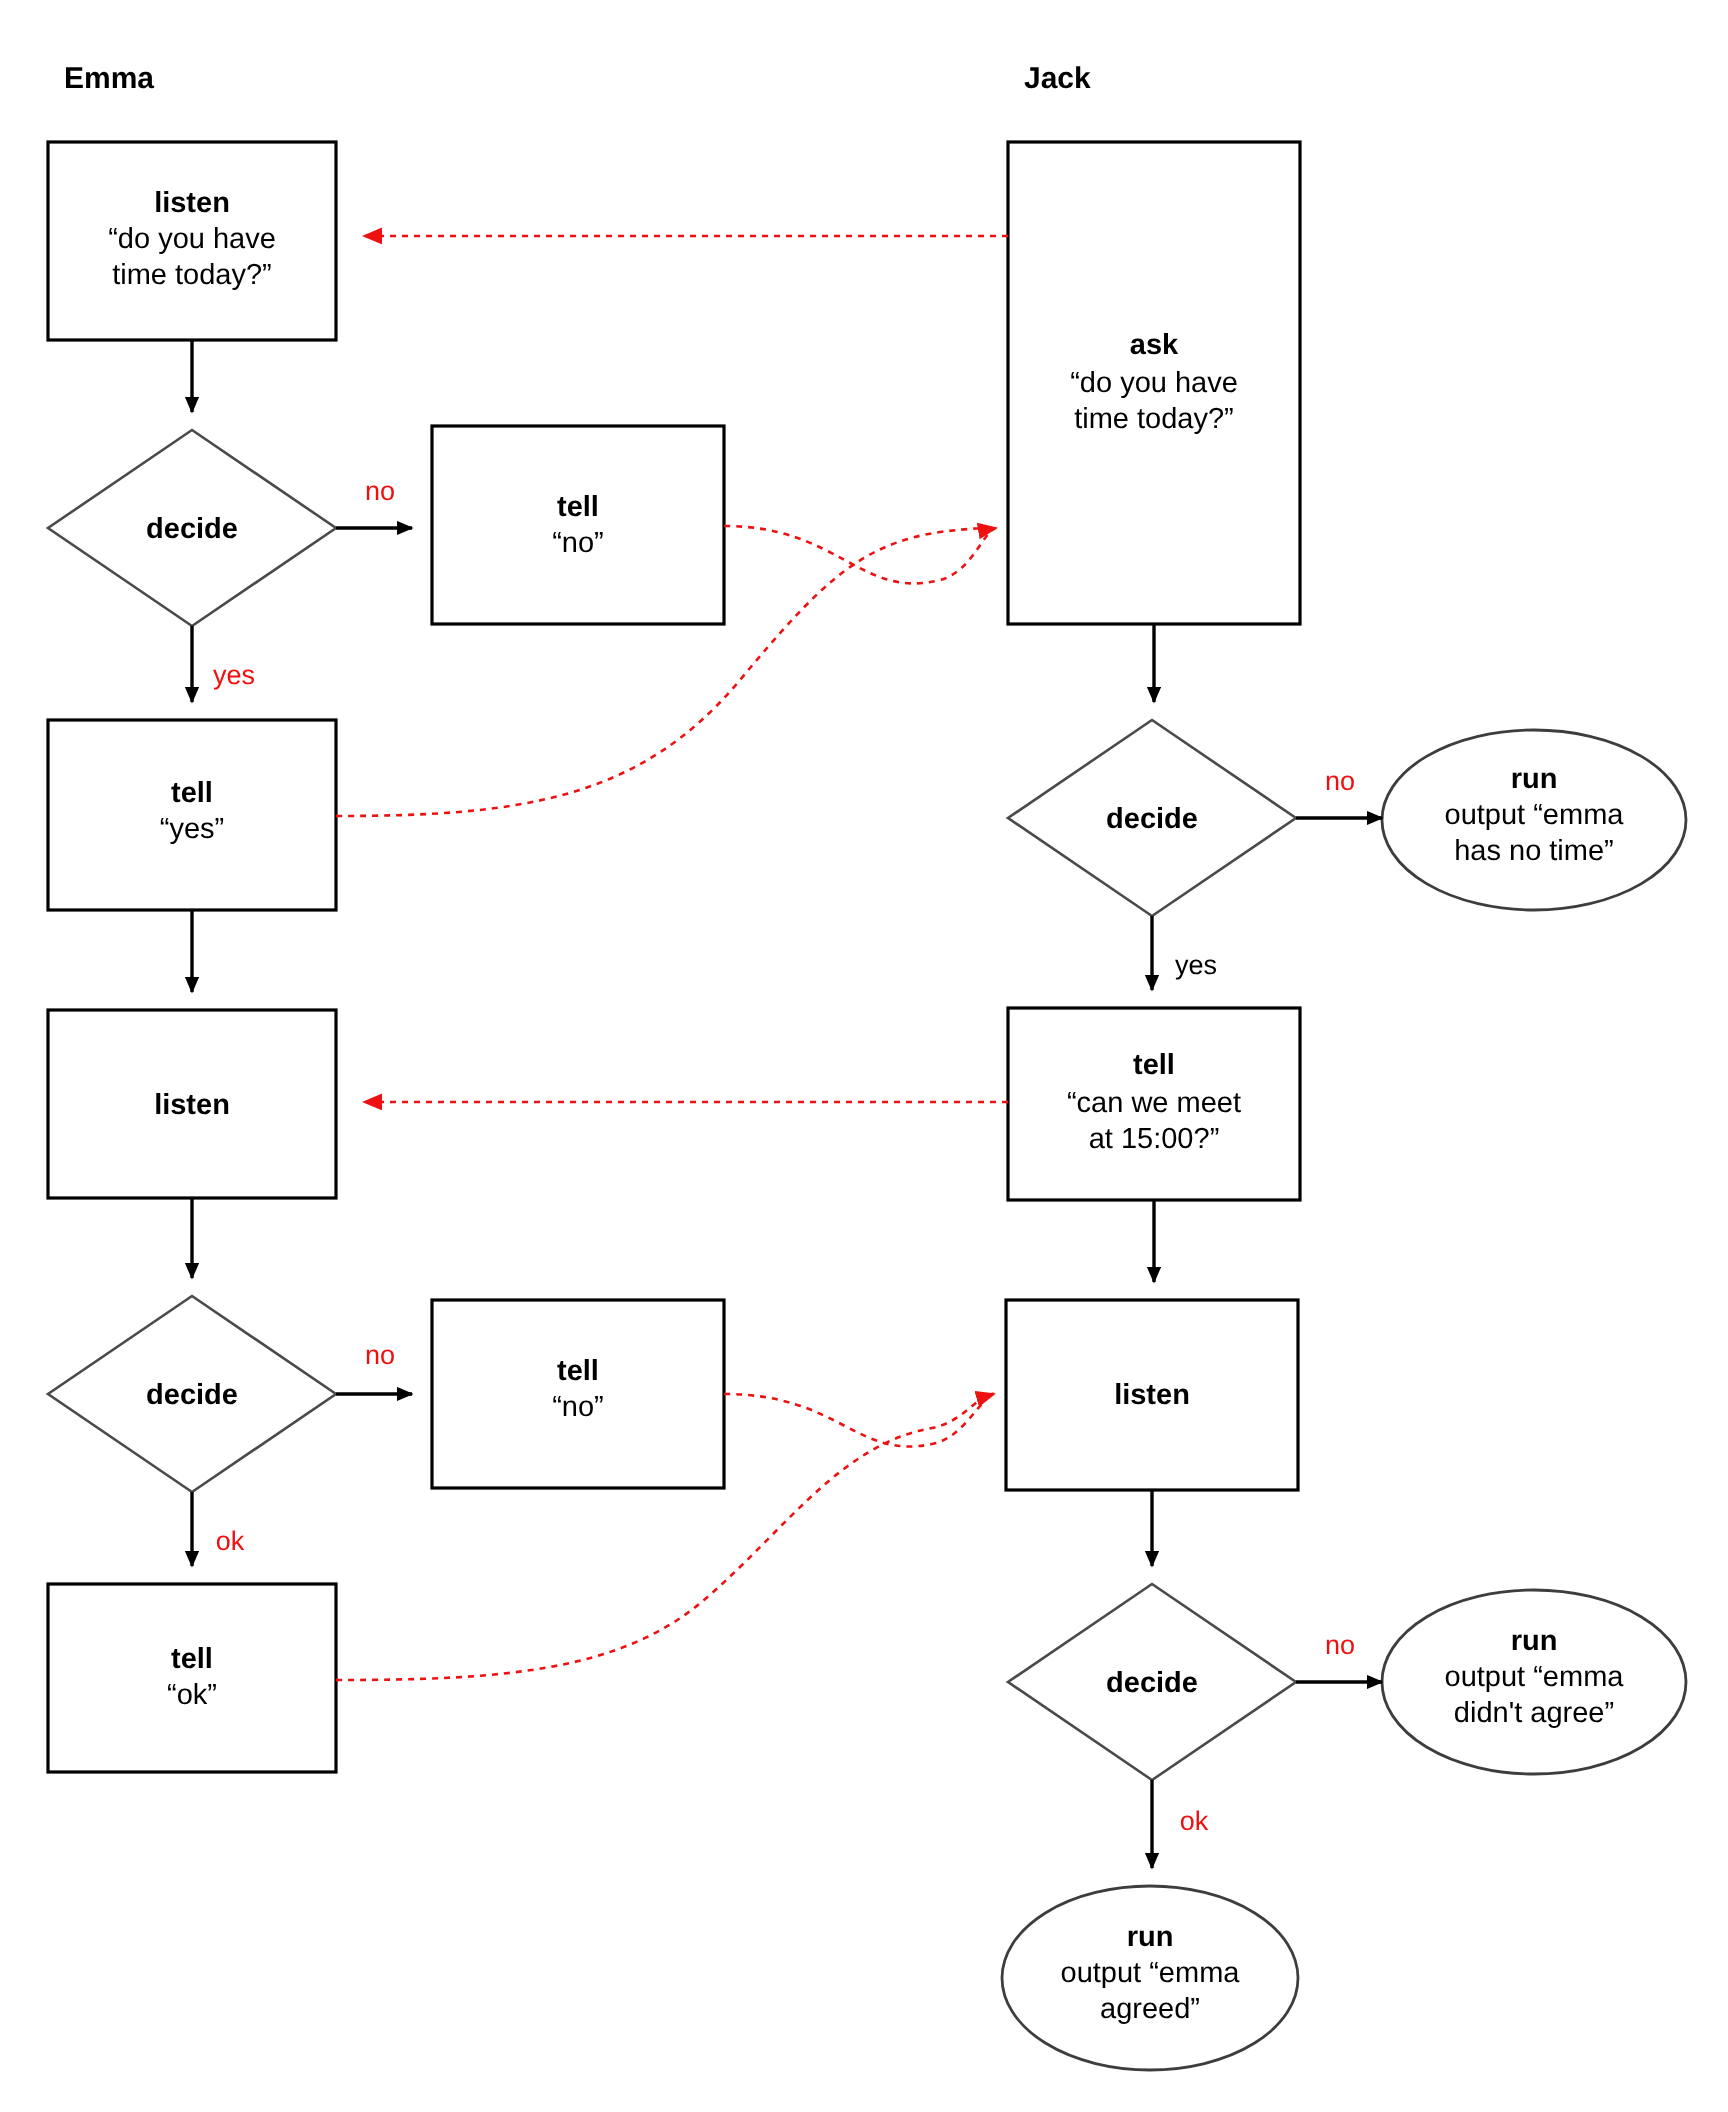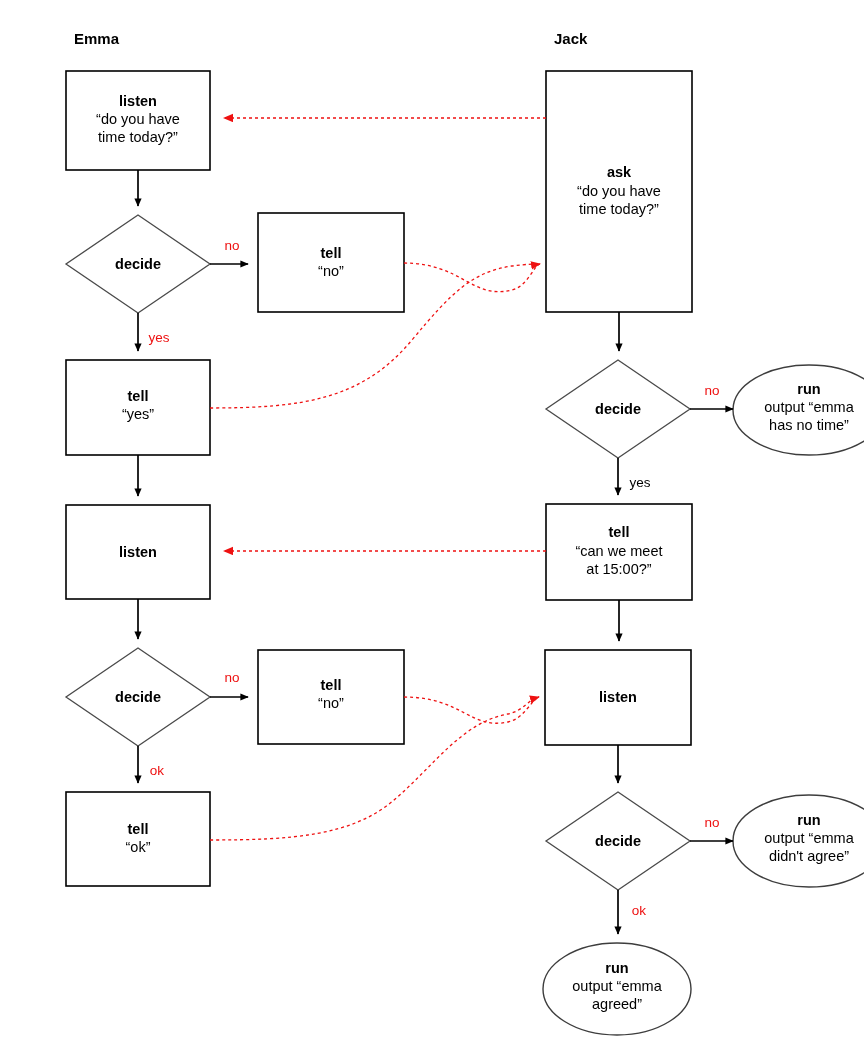--- a/index.html
+++ b/index.html
@@ -10,21 +10,20 @@
   body {
     width: 864px;
     height: 1056px;
     font-family: "Liberation Sans", sans-serif;
     overflow: hidden;
   }
   #diagram-root {
     position: relative;
     width: 754px;
     height: 1056px;
-    padding-left: 42px;
   }
   svg.flow {
     display: block;
     width: 864px;
     height: 1056px;
   }
   .shape-stroke {
     fill: #ffffff;
     stroke: #000000;
     stroke-width: 1.6;

